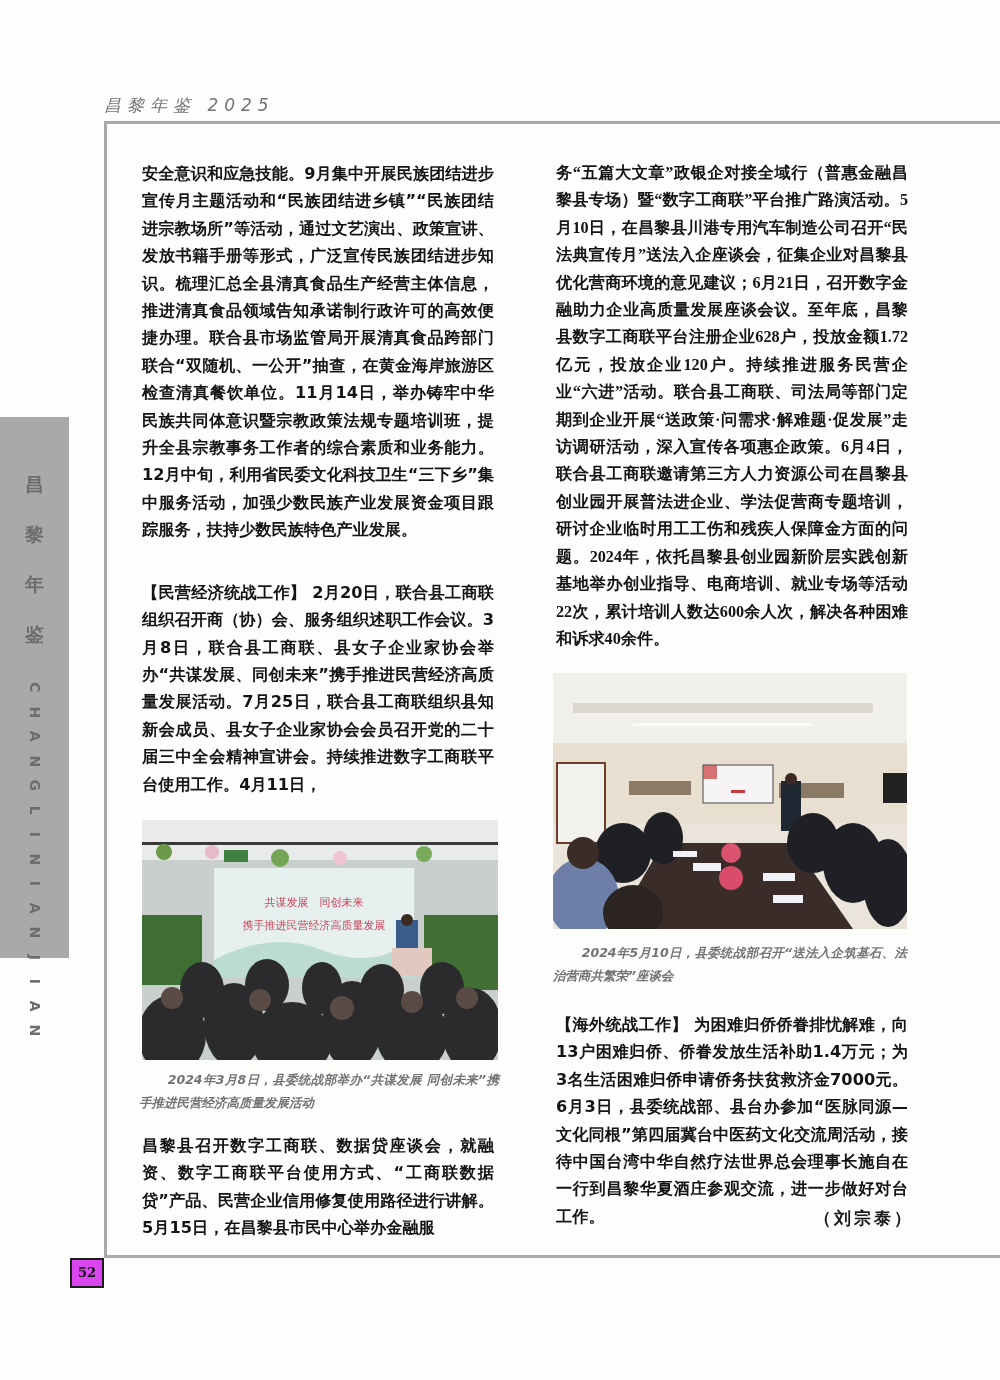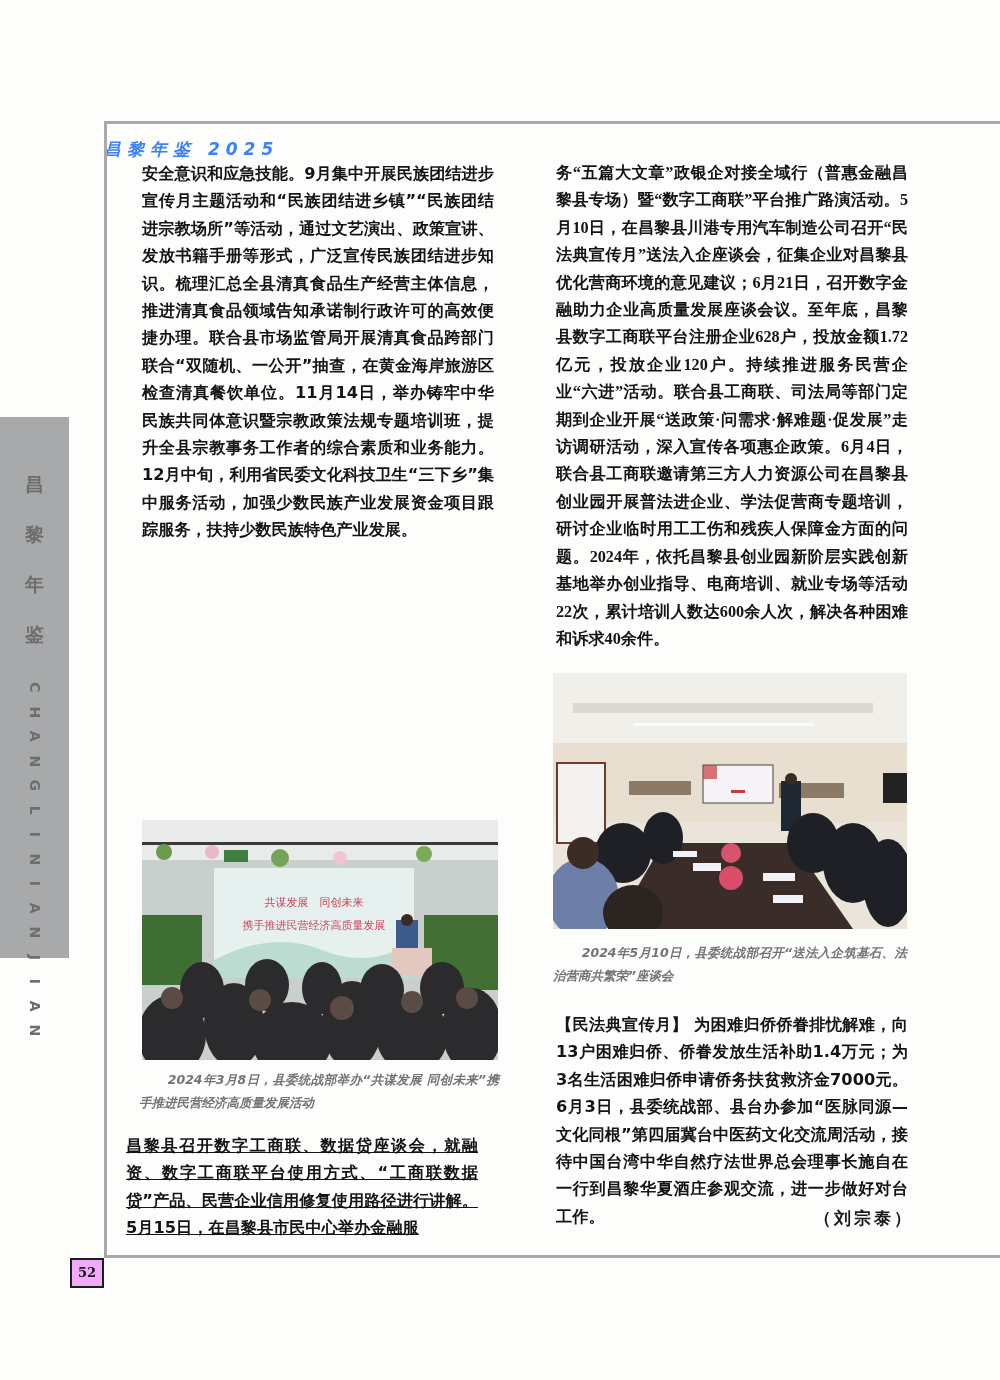--- a/index.html
+++ b/index.html
@@ -1,29 +1,29 @@
 <!DOCTYPE html>
 <html><head>
 <meta charset="utf-8">
 <style>
   html, body { margin:0; padding:0; background:#fdfdfc; }
   body { width:1000px; height:1380px; position:relative; overflow:hidden;
          font-family:"DejaVu Sans", "Liberation Sans", sans-serif; color:#1a1a1a; }
-  .running-head { position:absolute; left:104px; top:94px; font-size:17px; font-weight:bold;
-         letter-spacing:6px; font-style:italic; color:#3b82f6;margin-top:44px; }
+  .running-head { position:absolute; left:104px; top:94px; font-size:17px; font-weight:normal;
+         letter-spacing:6px; font-style:italic; color:#737373; }
   .frame-top { position:absolute; left:104px; top:121px; width:896px; height:0; border-top:3px solid #a9a9a9; }
   .frame-left { position:absolute; left:104px; top:121px; width:0; height:1137px; border-left:3px solid #a9a9a9; }
   .frame-bottom { position:absolute; left:104px; top:1255px; width:896px; height:0; border-top:3px solid #a9a9a9; }
   .side-tab { position:absolute; left:0; top:417px; width:69px; height:541px; background:#a8a9aa; }
   .side-tab .cn { position:absolute; left:0; width:69px; text-align:center; color:#6c6d6e;
          font-size:19px; font-weight:bold; }
   .side-tab .en { position:absolute; left:22px; top:258px; width:26px; text-align:center;
          color:#6c6d6e; font-size:14px; font-weight:bold; line-height:24.5px;
          font-family:"DejaVu Sans", sans-serif; }
-  .page-num { position:absolute; left:70px; top:1258px; width:30px; height:26px; background:#f0abfc;
+  .page-num { position:absolute; left:70px; top:1258px; width:30px; height:26px; background:#d946ef;
          border:2px solid #1d1d1d; text-align:center; line-height:26px; font-weight:bold;
          font-size:13px; font-family:"DejaVu Serif", serif; color:#111; }
   .col { position:absolute; width:360px; font-size:16.2px; line-height:27.4px; font-weight:bold;
          text-align:justify; color:#141414; }
   .col p { margin:4px; text-indent:0; }
   .col .gap { height:27px; }
   .photo { position:absolute; overflow:hidden; }
   .caption { position:absolute; width:360px; font-size:12.5px; line-height:23px; font-weight:bold;
          font-style:italic; color:#737373; text-indent:2.3em; text-align:justify; }
   .author { position:absolute; right:86px; top:1207px; font-size:17px; font-weight:bold; letter-spacing:3px; }
@@ -58,20 +58,21 @@
       <div style="transform: rotate(90deg);">A</div>
       <div style="transform: rotate(90deg);">N</div>
     </div>
 </div>
 
 <div class="page-num">52</div>
 
 <div class="col" style="left:138px; top:156px;">
   <p>安全意识和应急技能。9月集中开展民族团结进步宣传月主题活动和“民族团结进乡镇”“民族团结进宗教场所”等活动，通过文艺演出、政策宣讲、发放书籍手册等形式，广泛宣传民族团结进步知识。梳理汇总全县清真食品生产经营主体信息，推进清真食品领域告知承诺制行政许可的高效便捷办理。联合县市场监管局开展清真食品跨部门联合“双随机、一公开”抽查，在黄金海岸旅游区检查清真餐饮单位。11月14日，举办铸牢中华民族共同体意识暨宗教政策法规专题培训班，提升全县宗教事务工作者的综合素质和业务能力。12月中旬，利用省民委文化科技卫生“三下乡”集中服务活动，加强少数民族产业发展资金项目跟踪服务，扶持少数民族特色产业发展。</p>
   <div class="gap"></div>
+  <p><span>【民营经济统战工作】</span>&nbsp;<span>2月20日，联合县工商联组织召开商（协）会、服务组织述职工作会议。3月8日，联合县工商联、县女子企业家协会举办“共谋发展、同创未来”携手推进民营经济高质量发展活动。7月25日，联合县工商联组织县知新会成员、县女子企业家协会会员召开党的二十届三中全会精神宣讲会。持续推进数字工商联平台使用工作。4月11日，</span></p>
 </div>
 
 <div class="photo" style="left:142px; top:820px; width:416px; height:240px;">
   <svg width="356" height="240" viewBox="0 0 356 240">
     <rect width="356" height="240" fill="#c9cfcc"></rect>
     <rect width="356" height="40" fill="#e8ebea"></rect>
     <rect x="0" y="22" width="356" height="3" fill="#3a3a3a"></rect>
     <circle cx="22" cy="32" r="8" fill="#6a9a4a"></circle>
     <circle cx="70" cy="32" r="7" fill="#e8b9c6"></circle>
     <circle cx="138" cy="38" r="9" fill="#74a455"></circle>
@@ -105,21 +106,21 @@
         <circle cx="118" cy="180" r="11"></circle>
         <circle cx="200" cy="188" r="12"></circle>
       <circle cx="270" cy="182" r="11"></circle>
         <circle cx="325" cy="178" r="11"></circle>
     </g>
   </svg>
 </div>
 
 <div class="caption" style="left:139px; top:1068px;">2024年3月8日，县委统战部举办“共谋发展 同创未来”携手推进民营经济高质量发展活动</div>
 
-<div class="col" style="left:122px; top:1128px;text-decoration:underline;">
+<div class="col" style="left:138px; top:1128px;">
   <p>昌黎县召开数字工商联、数据贷座谈会，就融资、数字工商联平台使用方式、“工商联数据贷”产品、民营企业信用修复使用路径进行讲解。5月15日，在昌黎县市民中心举办金融服</p>
 </div>
 
 <div class="col" style="left:552px; top:156px;font-family:Liberation Serif, serif;">
   <p>务“五篇大文章”政银企对接全域行（普惠金融昌黎县专场）暨“数字工商联”平台推广路演活动。5月10日，在昌黎县川港专用汽车制造公司召开“民法典宣传月”送法入企座谈会，征集企业对昌黎县优化营商环境的意见建议；6月21日，召开数字金融助力企业高质量发展座谈会议。至年底，昌黎县数字工商联平台注册企业628户，投放金额1.72亿元，投放企业120户。持续推进服务民营企业“六进”活动。联合县工商联、司法局等部门定期到企业开展“送政策·问需求·解难题·促发展”走访调研活动，深入宣传各项惠企政策。6月4日，联合县工商联邀请第三方人力资源公司在昌黎县创业园开展普法进企业、学法促营商专题培训，研讨企业临时用工工伤和残疾人保障金方面的问题。2024年，依托昌黎县创业园新阶层实践创新基地举办创业指导、电商培训、就业专场等活动22次，累计培训人数达600余人次，解决各种困难和诉求40余件。</p>
 </div>
 
 <div class="photo" style="left:553px; top:673px; width:354px; height:256px;">
   <svg width="354" height="256" viewBox="0 0 354 256">
     <rect width="354" height="256" fill="#eae4da"></rect>
@@ -154,16 +155,16 @@
         <rect x="210" y="200" width="32" height="8"></rect>
       <rect x="220" y="222" width="30" height="8"></rect>
         <rect x="120" y="178" width="24" height="6"></rect>
     </g>
   </svg>
 </div>
 
 <div class="caption" style="left:553px; top:941px; width:354px;">2024年5月10日，县委统战部召开“送法入企筑基石、法治营商共繁荣”座谈会</div>
 
 <div class="col" style="left:552px; top:1007px;">
-  <p><span>【民法典宣传月】</span>&nbsp;<span>为困难归侨侨眷排忧解难，向13户困难归侨、侨眷发放生活补助1.4万元；为3名生活困难归侨申请侨务扶贫救济金7000元。6月3日，县委统战部、县台办参加“医脉同源—文化同根”第四届冀台中医药文化交流周活动，接待中国台湾中华自然疗法世界总会理事长施自在一行到昌黎华夏酒庄参观交流，进一步做好对台工作。</span></p>
+  <p><span>【海外统战工作】</span>&nbsp;<span>为困难归侨侨眷排忧解难，向13户困难归侨、侨眷发放生活补助1.4万元；为3名生活困难归侨申请侨务扶贫救济金7000元。6月3日，县委统战部、县台办参加“医脉同源—文化同根”第四届冀台中医药文化交流周活动，接待中国台湾中华自然疗法世界总会理事长施自在一行到昌黎华夏酒庄参观交流，进一步做好对台工作。</span></p>
 </div>
 
 <div class="author">（刘宗泰）</div>
 
 </body></html>

